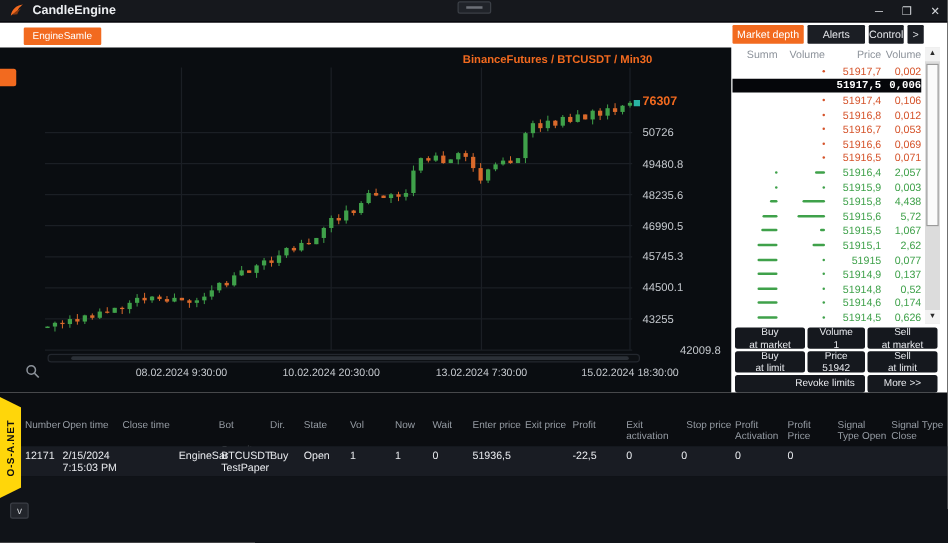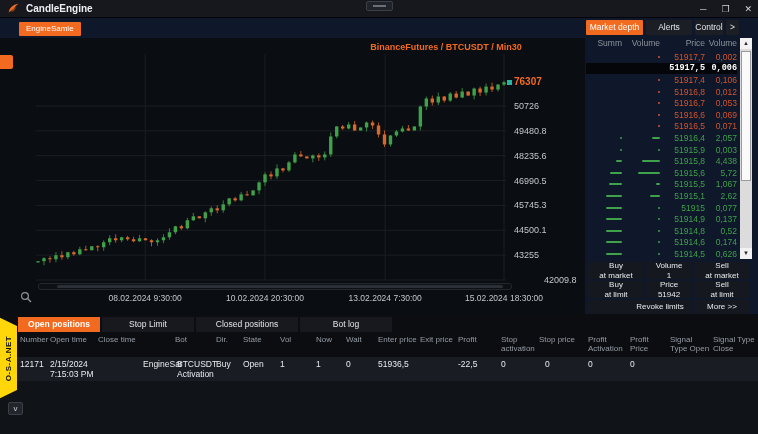--- a/index.html
+++ b/index.html
@@ -1,17 +1,17 @@
 <!DOCTYPE html>
 <html><head>
 <meta charset="utf-8">
 <style>
   * { margin:0; padding:0; box-sizing:border-box; }
   html,body { width:758px; height:434px; overflow:hidden; background:#000; }
-  .app { position:relative; width:758px; height:434px; background:#0f172a;
+  .app { position:relative; width:758px; height:434px; background:#ffffff;
          font-family:"Liberation Sans",sans-serif; color:#dfe2e6; }
 
   
   .titlebar { position:absolute; left:0; top:0; width:758px; height:18px;
               background:#16181d; border-bottom:1px solid #04050a; display:flex; align-items:center; }
   .logo { width:13px; height:13px; margin-left:7px; }
   .app-title { font-size:10px; font-weight:bold; color:#eceef1; margin-left:6px; }
   .titlebar-tab { position:absolute; left:366px; top:1px; width:27px; height:10px;
                   background:#202329; border:1px solid #3b3f46; border-radius:2px; }
   .titlebar-tab::after { content:""; position:absolute; left:6px; top:3px; width:13px; height:2px; background:#6c7077; }
@@ -533,53 +533,47 @@
         <span>at limit</span>
       </div>
     </div>
     <div class="o-row">
       <div class="tile wide">Revoke limits</div>
       <div class="tile more">More &gt;&gt;</div>
     </div>
   </div>
 
   <div class="bottom">
-    <div class="b-tabs">
-      <div class="b-tab bt1 active">Open positions</div>
-      <div class="b-tab bt2">Stop Limit</div>
-      <div class="b-tab bt3">Closed positions</div>
-      <div class="b-tab bt4">Bot log</div>
-    </div>
     <div class="p-head" id="p-head">
         <div class="cell" style="left: 20px; width: 28px;">Number</div>
         <div class="cell" style="left: 50px; width: 46px;">Open time</div>
         <div class="cell" style="left: 98px; width: 43px;">Close time</div>
         <div class="cell" style="left: 143px; width: 32px; margin-left: 32px;">Bot</div>
         <div class="cell" style="left: 177px; width: 37px; margin-top: 20px;">Security</div>
         <div class="cell" style="left: 216px; width: 25px;">Dir.</div>
         <div class="cell" style="left: 243px; width: 35px;">State</div>
         <div class="cell" style="left: 280px; width: 32px;">Vol</div>
         <div class="cell" style="left: 316px; width: 28px;">Now</div>
         <div class="cell" style="left: 346px; width: 30px;">Wait</div>
         <div class="cell" style="left: 378px; width: 40px;">Enter price</div>
         <div class="cell" style="left: 420px; width: 36px;">Exit price</div>
         <div class="cell" style="left: 458px; width: 41px;">Profit</div>
-        <div class="cell" style="left: 501px; width: 42px;">Stop activation</div>
-        <div class="cell" style="left: 534px; width: 41px; text-align: right;">Stop price</div>
+        <div class="cell" style="left: 501px; width: 42px;">Exit activation</div>
+        <div class="cell" style="left: 549px; width: 41px;">Stop price</div>
         <div class="cell" style="left: 588px; width: 40px;">Profit Activation</div>
         <div class="cell" style="left: 630px; width: 38px;">Profit Price</div>
         <div class="cell" style="left: 670px; width: 41px;">Signal Type Open</div>
         <div class="cell" style="left: 713px; width: 44px;">Signal Type Close</div>
       </div>
     <div class="p-row" id="p-row">
         <div class="cell" style="left: 20px; width: 28px;">12171</div>
         <div class="cell" style="left: 50px; width: 46px;">2/15/2024 7:15:03 PM</div>
         <div class="cell" style="left: 98px; width: 43px;"></div>
         <div class="cell" style="left: 143px; width: 32px;">EngineSar</div>
-        <div class="cell" style="left: 177px; width: 37px;">BTCUSDT Activation</div>
+        <div class="cell" style="left: 177px; width: 37px;">BTCUSDT TestPaper</div>
         <div class="cell" style="left: 216px; width: 25px;">Buy</div>
         <div class="cell" style="left: 243px; width: 35px;">Open</div>
         <div class="cell" style="left: 280px; width: 32px;">1</div>
         <div class="cell" style="left: 316px; width: 28px;">1</div>
         <div class="cell" style="left: 346px; width: 30px;">0</div>
         <div class="cell" style="left: 378px; width: 40px;">51936,5</div>
         <div class="cell" style="left: 420px; width: 36px;"></div>
         <div class="cell" style="left: 458px; width: 41px;">-22,5</div>
         <div class="cell" style="left: 501px; width: 42px;">0</div>
         <div class="cell" style="left: 545px; width: 41px;">0</div>

